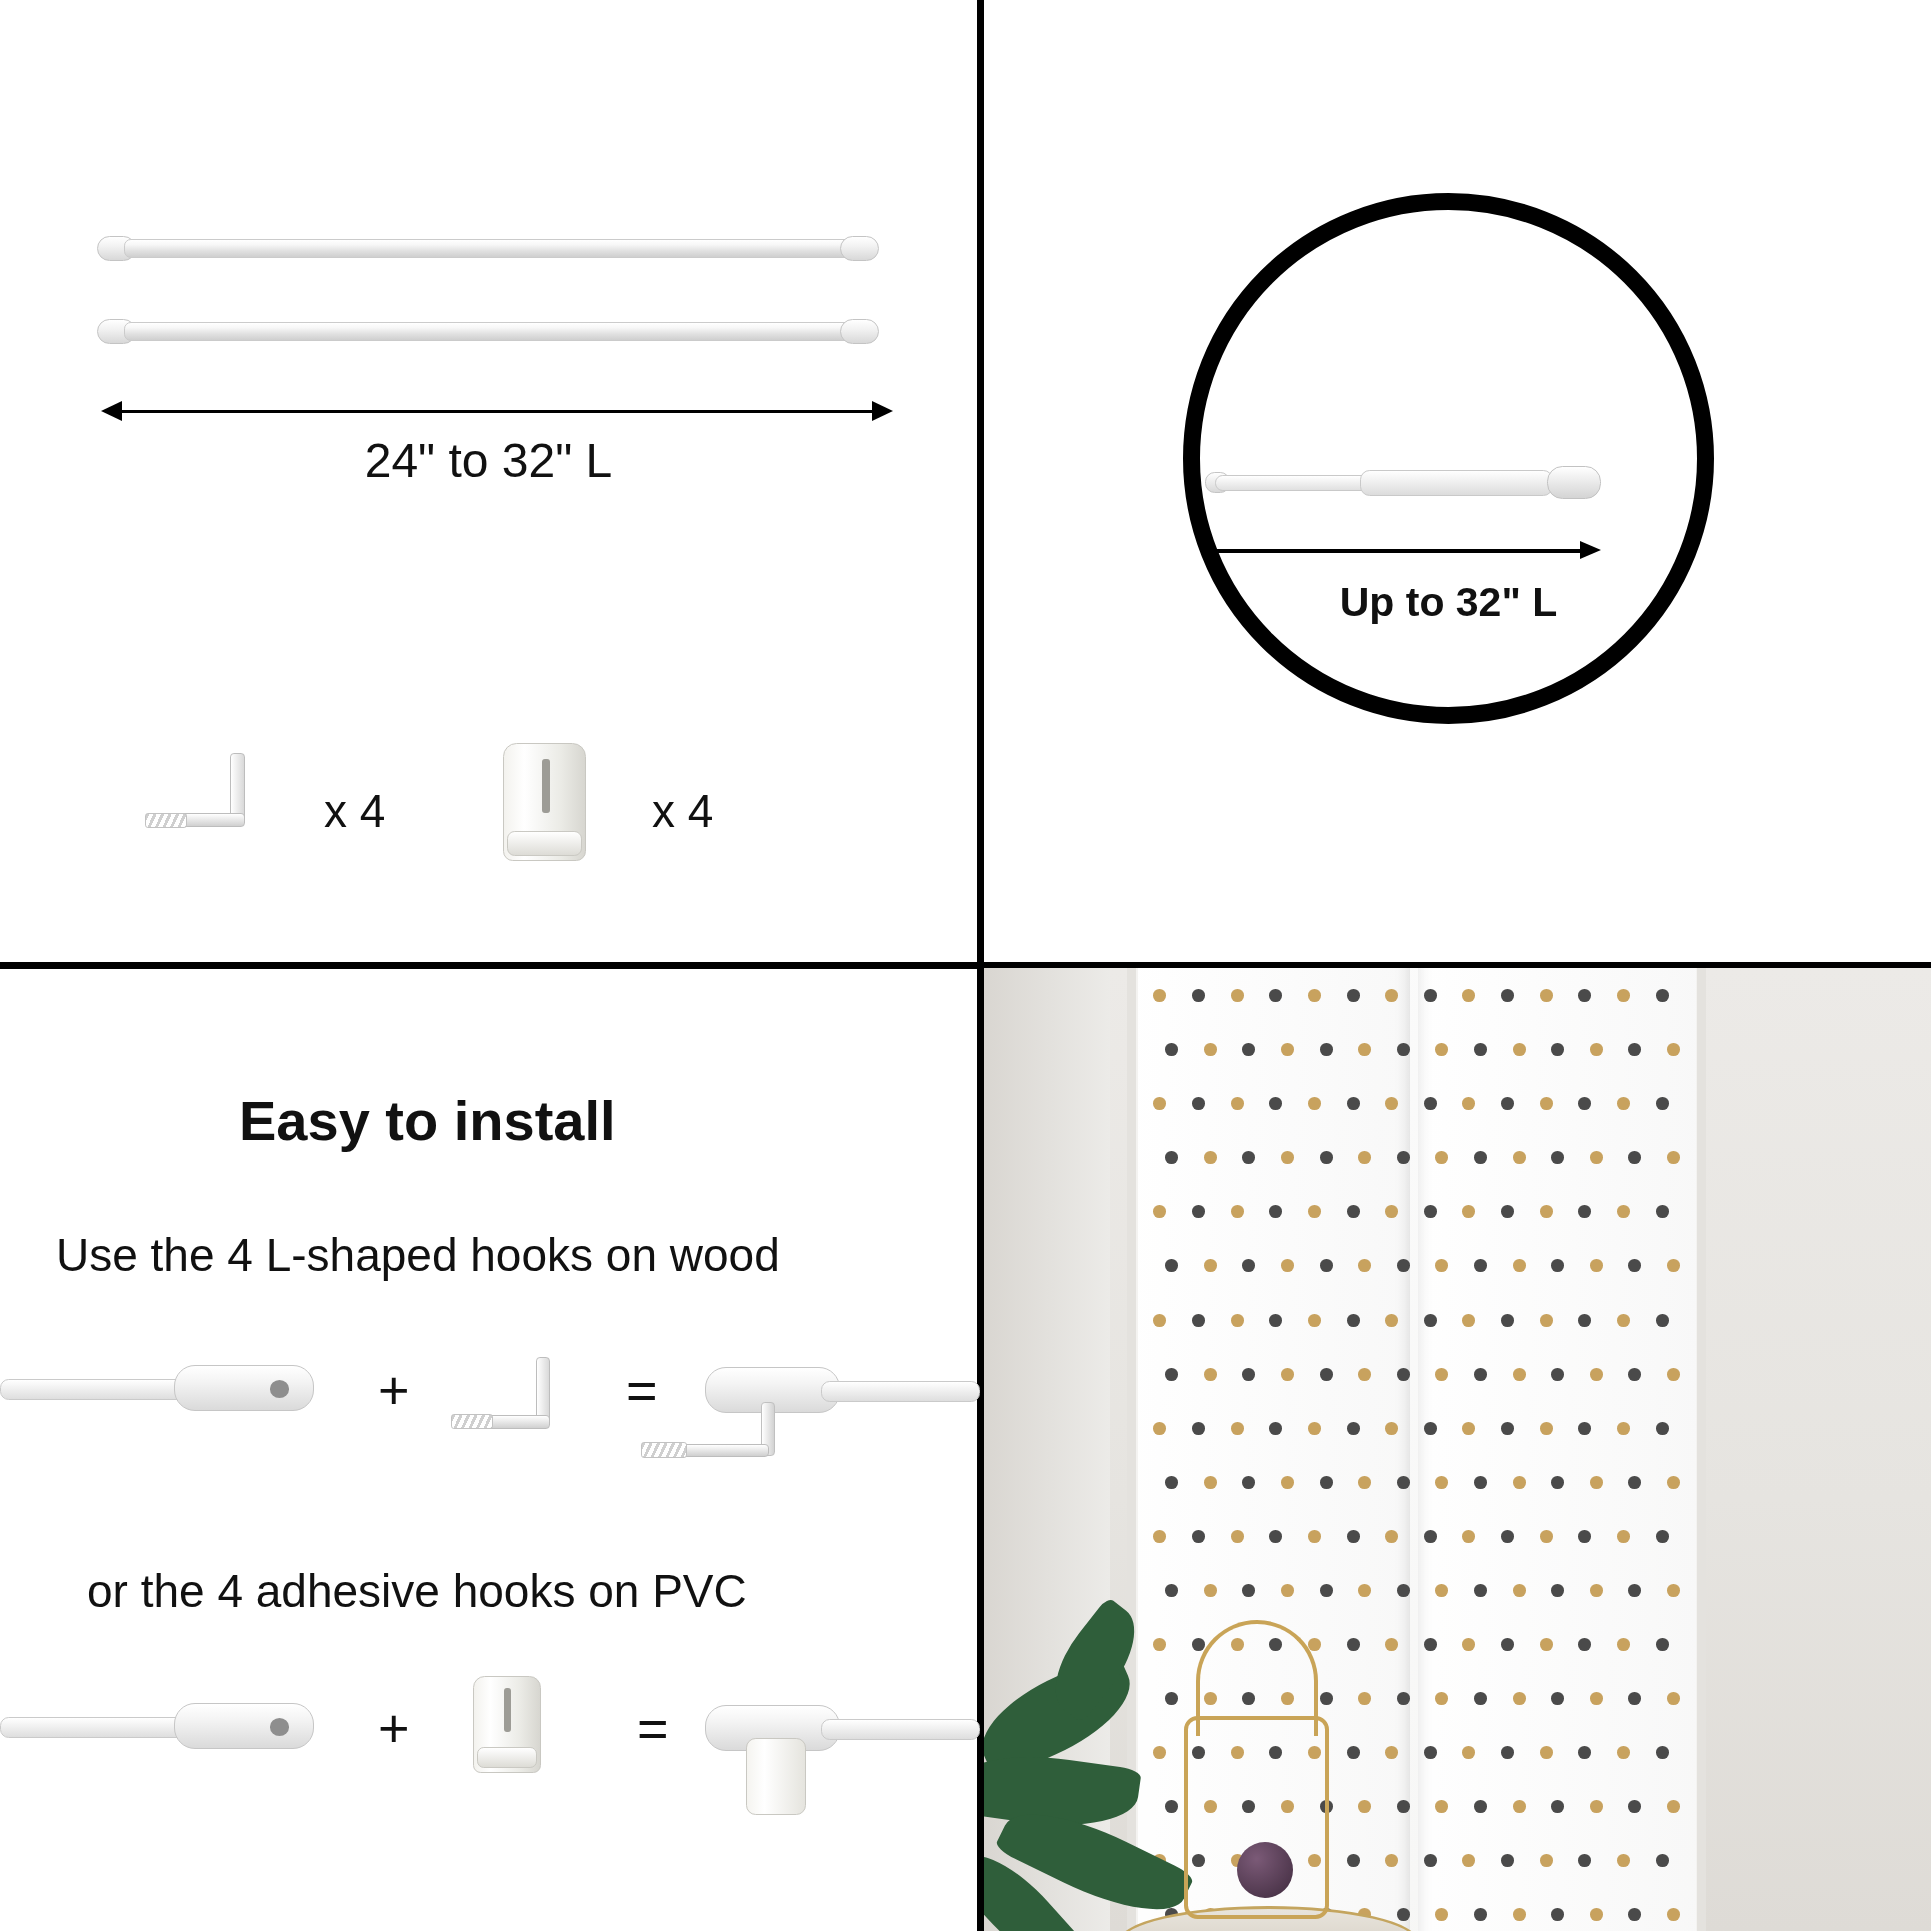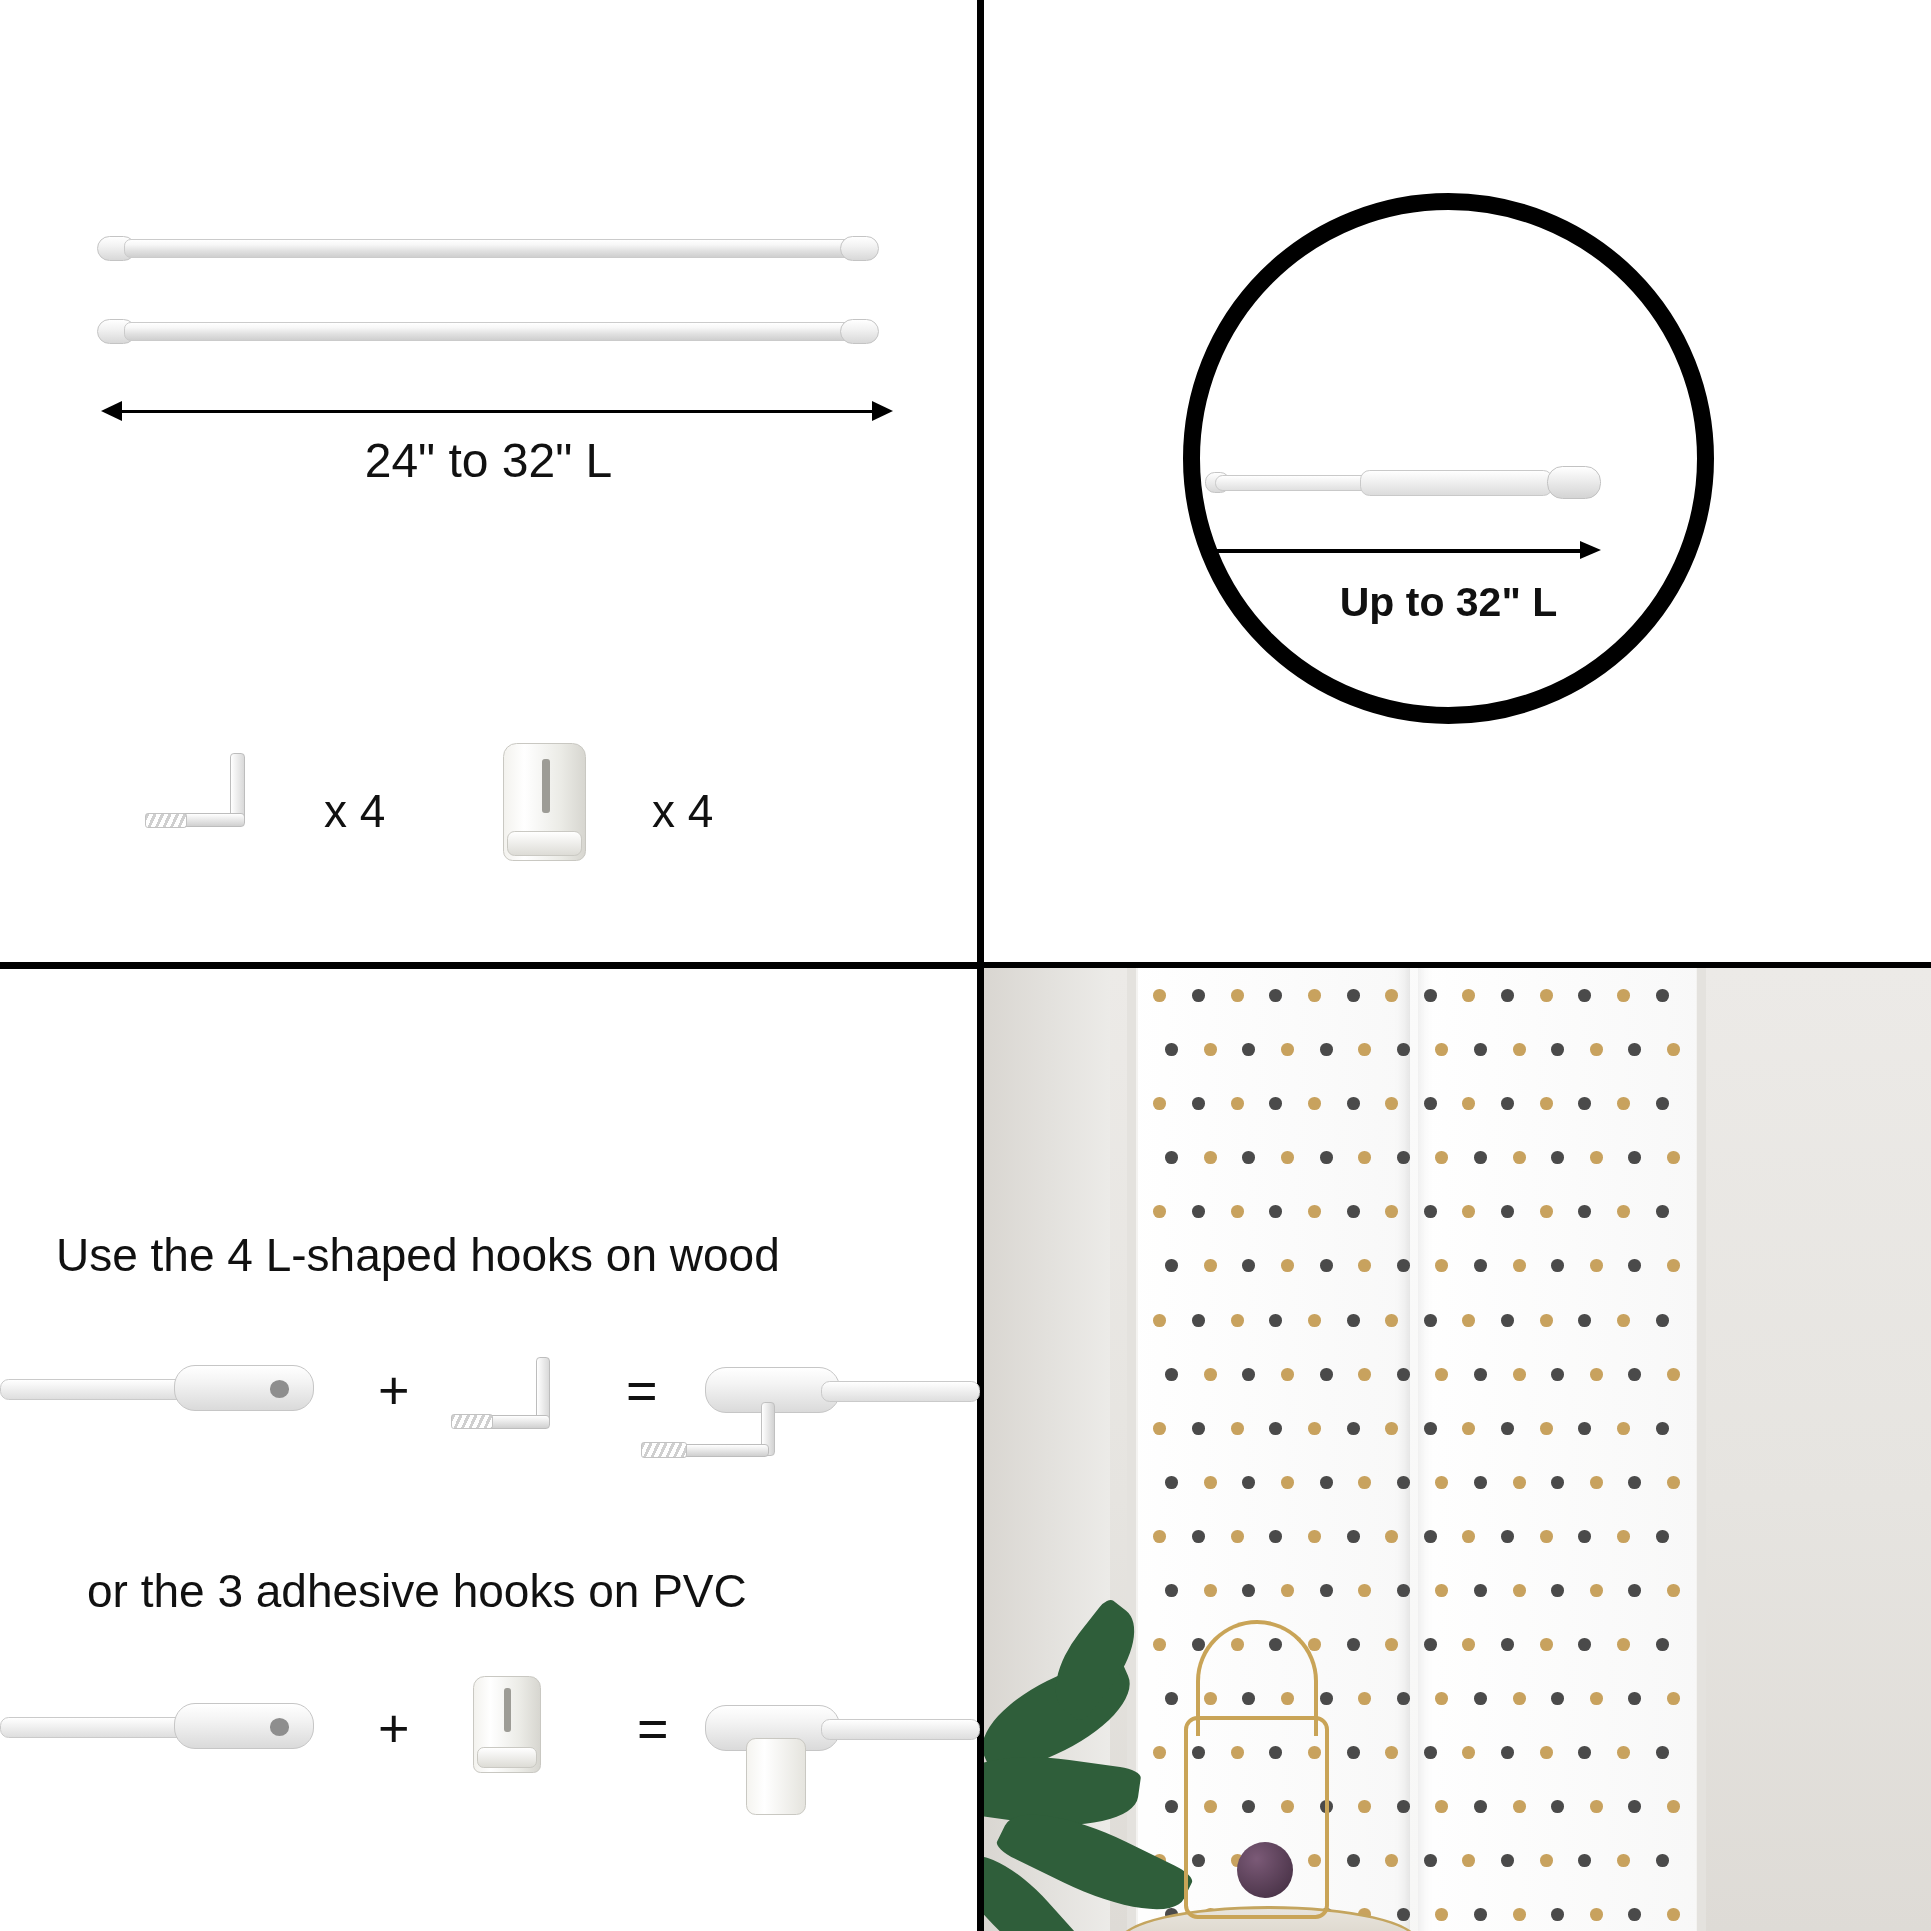--- a/index.html
+++ b/index.html
@@ -651,20 +651,21 @@
     <div class="thick"></div>
     <div class="endcap"></div>
   </div>
   <div class="circ-arrow">
     <div class="line"></div>
     <div class="head"></div>
   </div>
   <div class="circ-label">Up to 32" L</div>
 
   <div class="quad q-bl"></div>
+  <h1 class="t-install">Easy to install</h1>
 
   <div class="step-text" id="step1-text">Use the 4 L-shaped hooks on wood</div>
 
   <div class="assembly" id="asm1">
     <div class="rod-end">
       <div class="shaft"></div>
       <div class="tip"></div>
       <div class="hole"></div>
     </div>
     <div class="plus" id="plus1">+</div>
@@ -676,21 +677,21 @@
     <div class="equals" id="eq1">=</div>
     <div class="combo">
       <div class="tip"></div>
       <div class="shaft"></div>
       <div class="hook-vert"></div>
       <div class="hook-horiz"></div>
       <div class="hook-thread"></div>
     </div>
   </div>
 
-  <div class="step-text" id="step2-text">or the 3 adhesive hooks on PVC</div>
+  <div class="step-text" id="step2-text">or the 4 adhesive hooks on PVC</div>
 
   <div class="assembly" id="asm2">
     <div class="rod-end">
       <div class="shaft"></div>
       <div class="tip"></div>
       <div class="hole"></div>
     </div>
     <div class="plus" id="plus2">+</div>
     <div class="adhook-sm">
       <div class="slot"></div>

